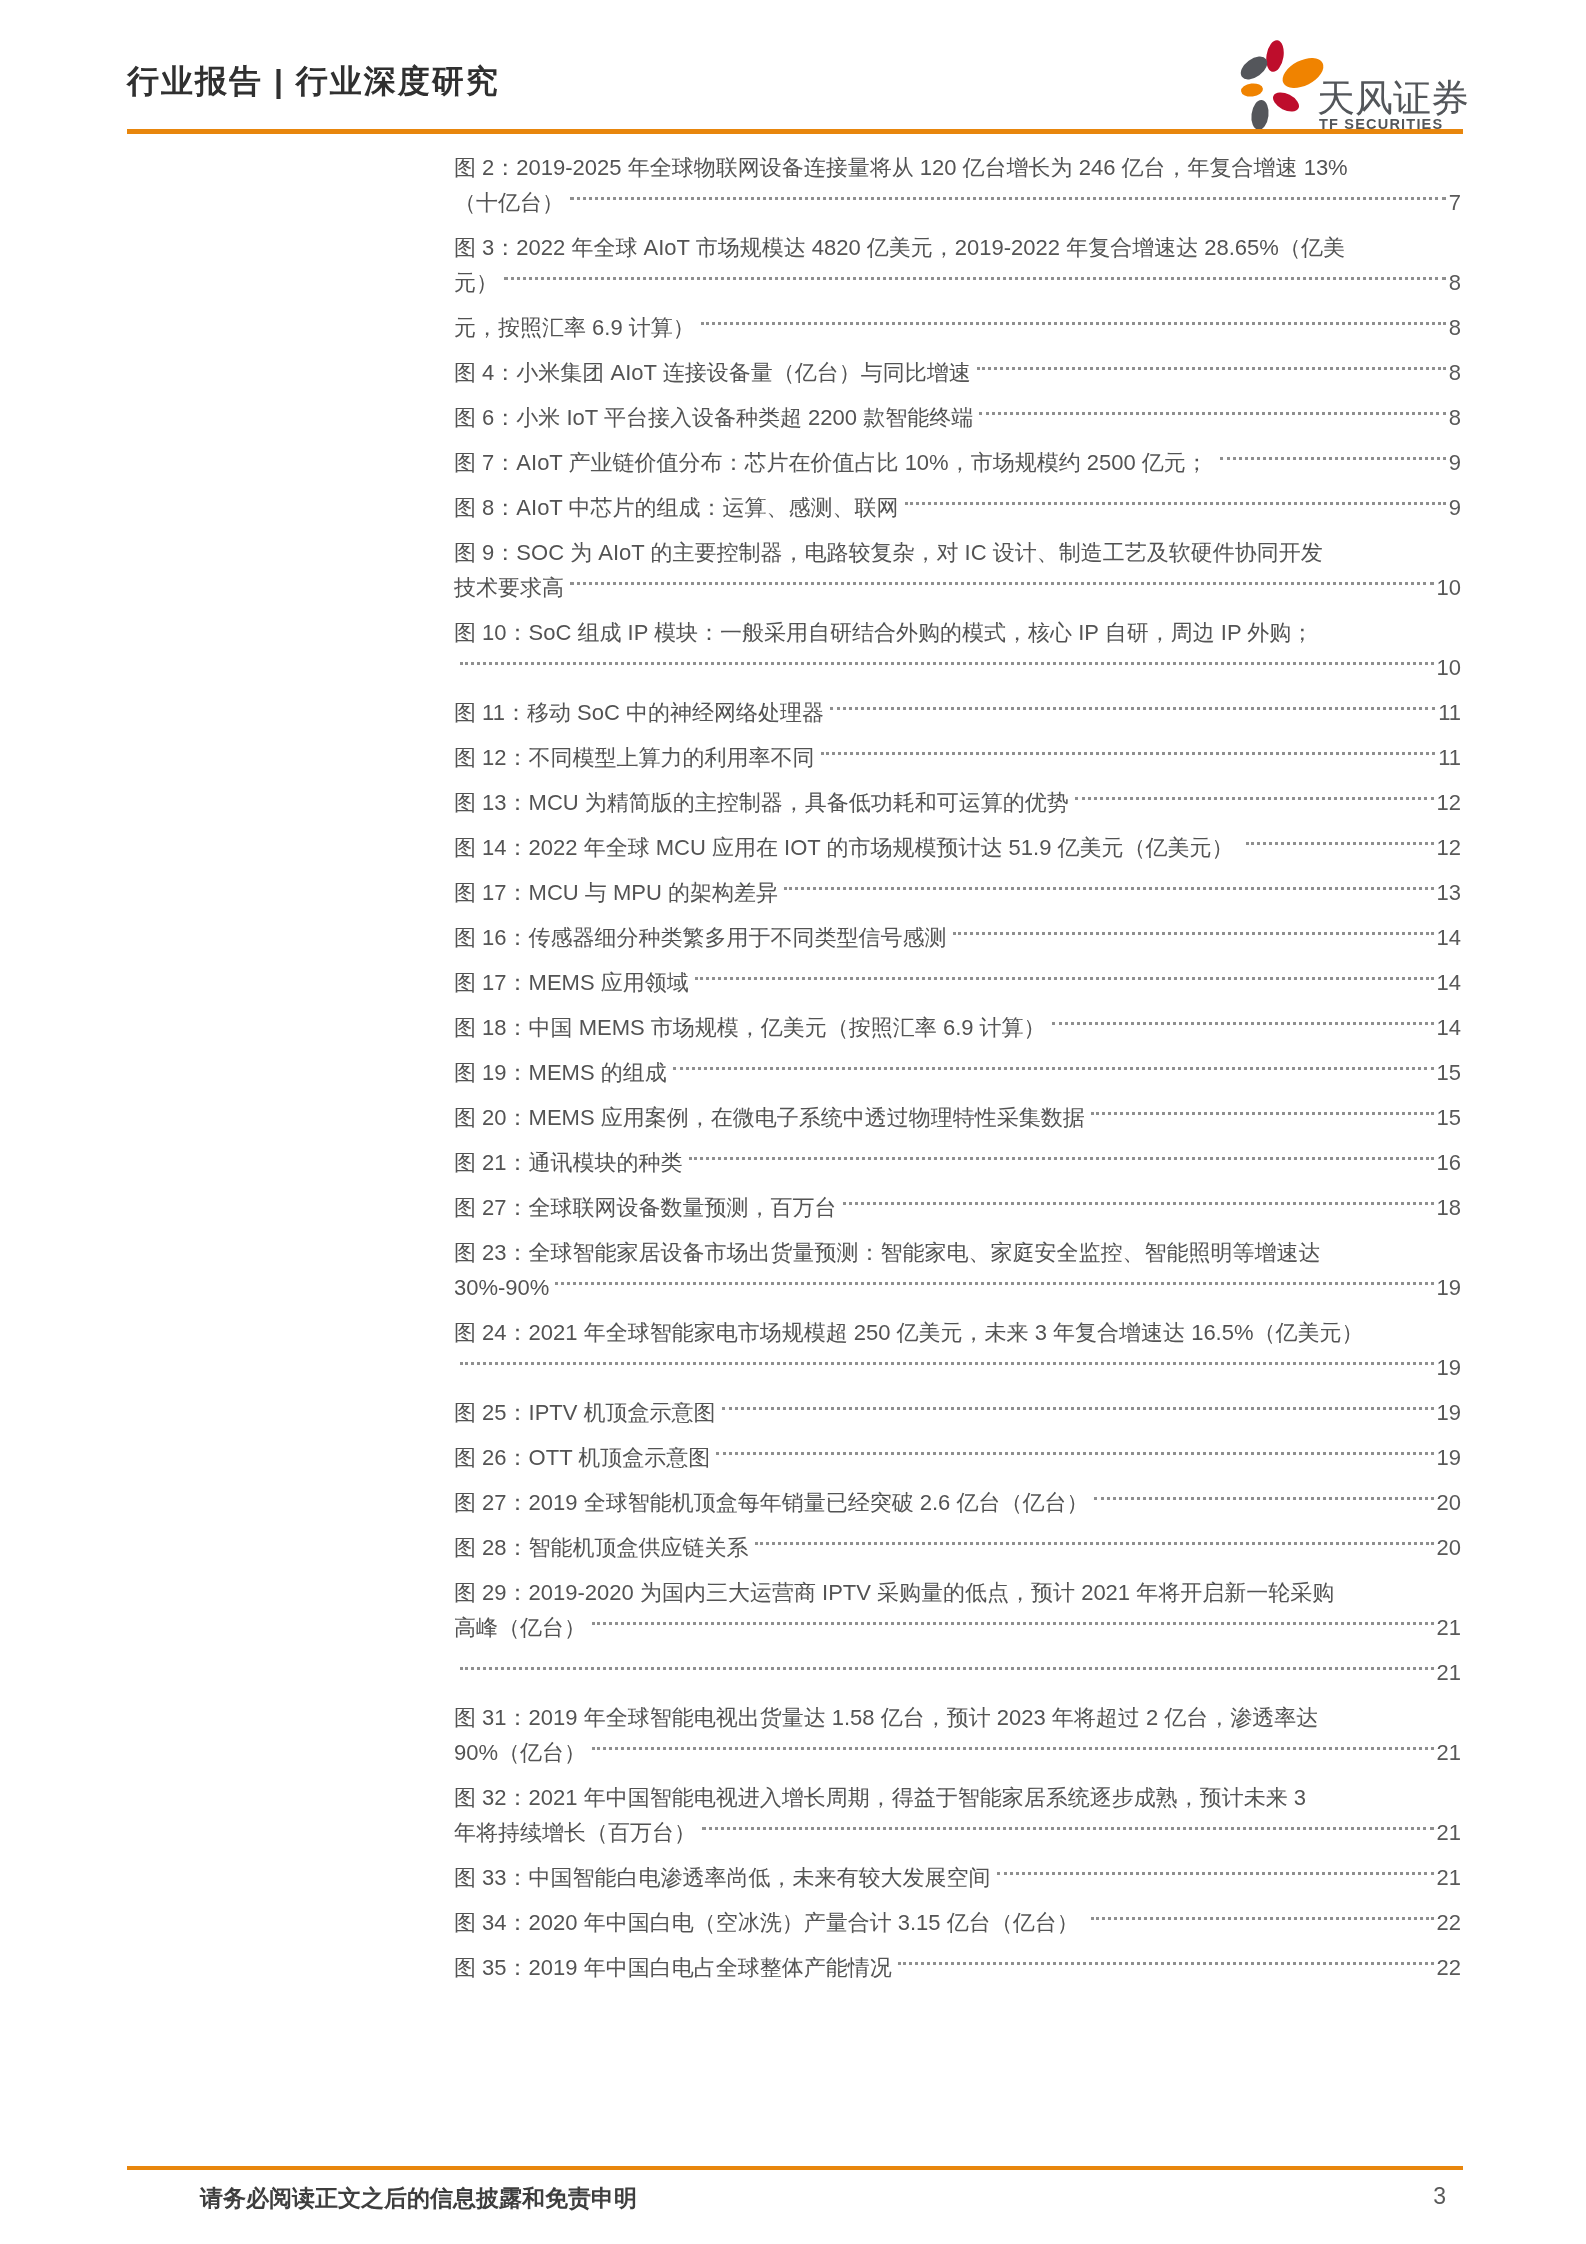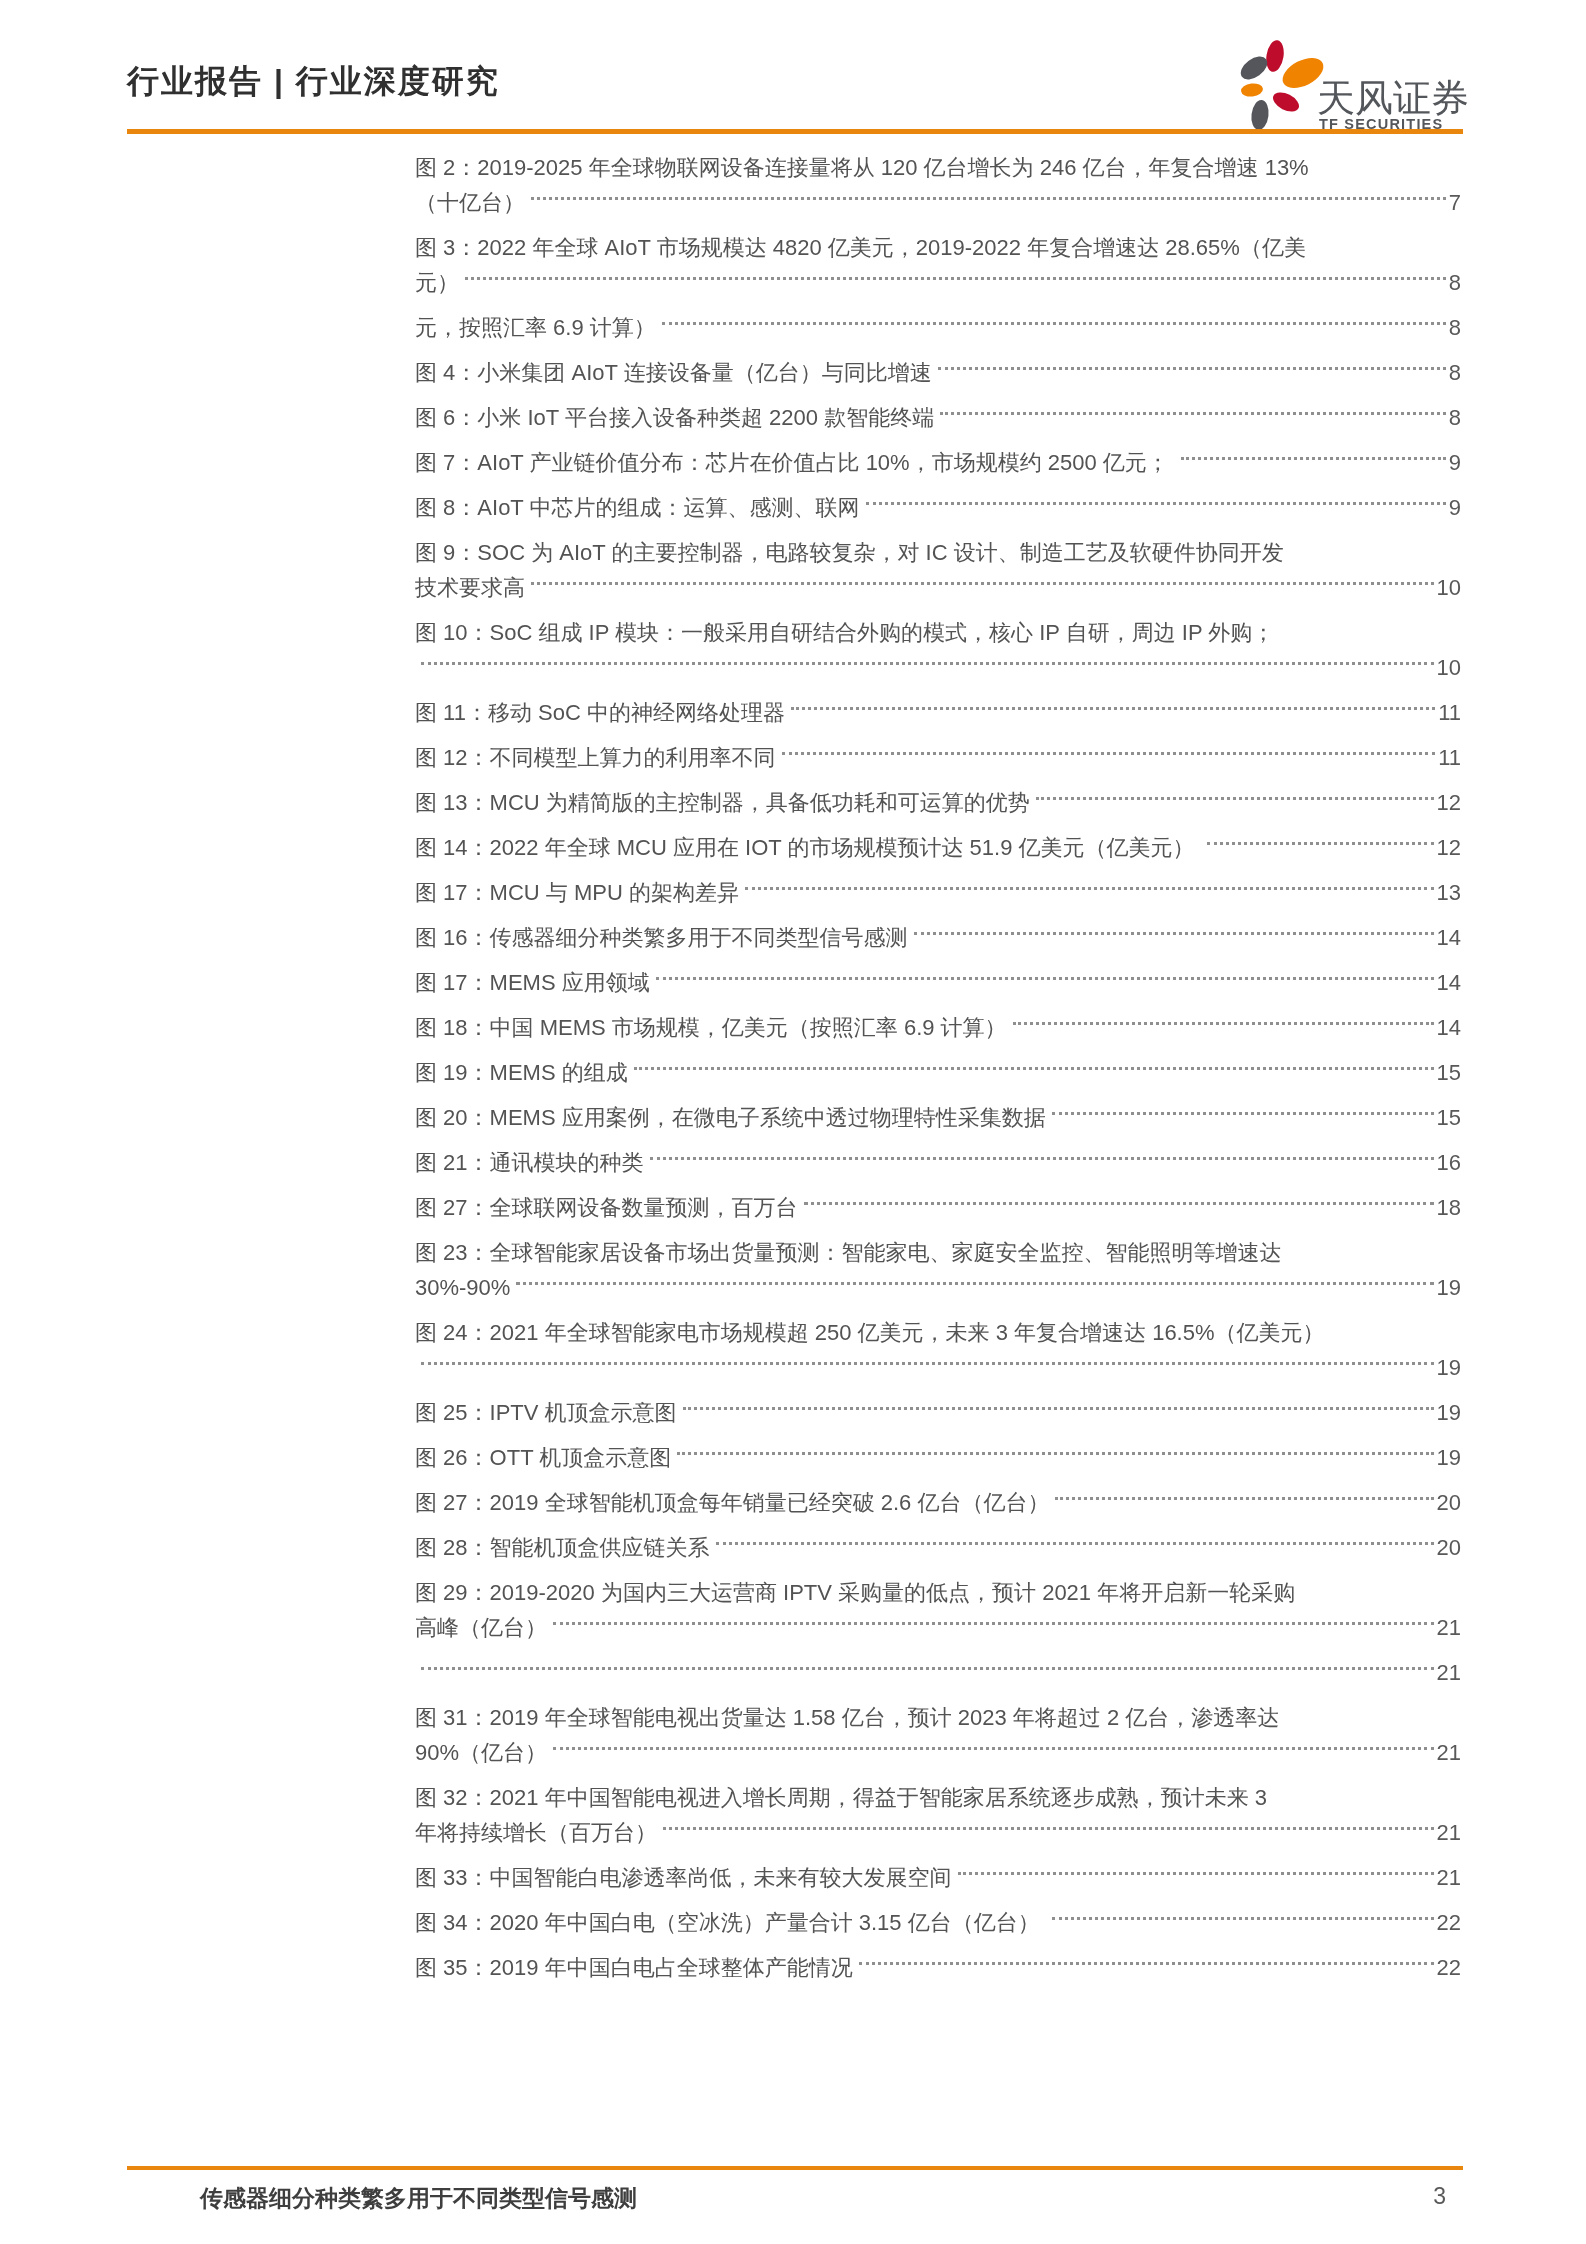--- a/index.html
+++ b/index.html
@@ -12,21 +12,21 @@
     position:absolute;left:127px;top:60px;
     font-size:32px;font-weight:bold;color:#303030;letter-spacing:2px;
   }
   .header-rule{
     position:absolute;left:127px;top:129px;width:1336px;height:5px;background:#E8860D;
   }
   .logo{position:absolute;left:1231px;top:33px;width:240px;height:100px;}
   .toc{
     position:absolute;left:415px;top:150px;width:1046px;
   }
-  .toc-entry{margin-bottom:10px;}
+  .toc-entry{margin-bottom:10px;margin-left:39px;}
   .toc-line{font-size:22px;line-height:35px;color:#535353;}
   .toc-line-last{display:flex;align-items:center;}
   .toc-text{white-space:pre-wrap;}
   .toc-dots{
     flex:1 1 auto;min-width:10px;
     border-bottom:3px dotted #8F8F8F;
     margin:0 3px 8px 6px;
   }
   .toc-page{flex:0 0 auto;color:#595959;}
   .footer-rule{
@@ -303,14 +303,14 @@
     <div class="toc-entry">
       <div class="toc-line toc-line-last">
         <span class="toc-text">图 35：2019 年中国白电占全球整体产能情况</span>
         <span class="toc-dots"></span>
         <span class="toc-page">22</span>
       </div>
     </div>
   </div>
 
 <div class="footer-rule"></div>
-<div class="footer-text">传感器细分种类繁多用于不同类型信号感测</div>
+<div class="footer-text">请务必阅读正文之后的信息披露和免责申明</div>
 <div class="footer-page">3</div>
 
 </body></html>

